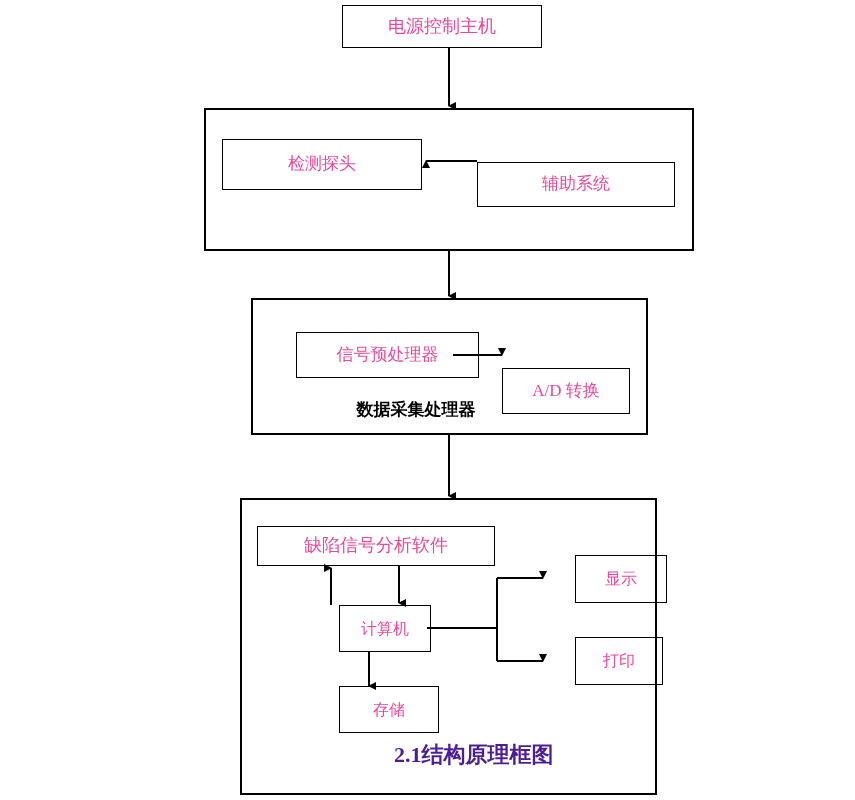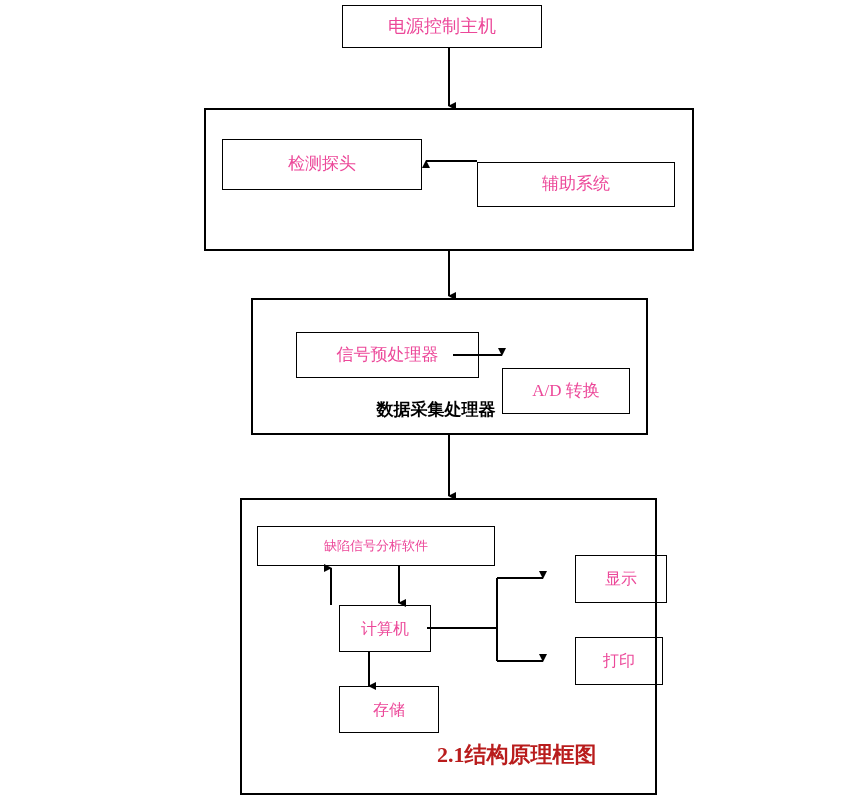--- a/index.html
+++ b/index.html
@@ -35,37 +35,36 @@
   }
   .grouplabel {
     position: absolute;
     color: #000000;
     font-weight: bold;
     text-align: center;
     white-space: nowrap;
   }
   .caption {
     position: absolute;
-    color: #b91c1c;
+    color: #4c1d95;
     font-weight: bold;
     white-space: nowrap;
-    margin-left: 43px;
   }
   svg.lines {
     position: absolute;
     left: 0;
     top: 0;
     width: 855px;
     height: 800px;
     pointer-events: none;
   }
   .t-18 { font-size: 18px; }
   .t-17 { font-size: 17px; }
   .t-16 { font-size: 16px; margin-left: 28px; }
-  .t-13 { font-size: 13px; }
+  .t-13 { font-size: 18px; }
   .t-22 { font-size: 22px; }
 </style>
 </head>
 <body>
 
 <div id="canvas">
 
   <svg class="lines" viewBox="0 0 855 800">
     <defs>
       <marker id="arrow-down" markerWidth="10" markerHeight="10" refX="5" refY="8" orient="auto" markerUnits="userSpaceOnUse">
@@ -134,21 +133,21 @@
     <span>辅助系统</span>
   </div>
 
   <div class="group" style="left:251px; top:298px; width:397px; height:137px;"></div>
   <div class="box t-17" style="left:270px; top:332px; width:183px; height:46px;margin-left:26px;">
     <span>信号预处理器</span>
   </div>
   <div class="box t-17" style="left:502px; top:332px; width:128px; height:46px;margin-top:36px;">
     <span>A/D 转换</span>
   </div>
-  <div class="grouplabel t-17" style="left:251px; top:398px; width:330px;padding-left:20px;">数据采集处理器</div>
+  <div class="grouplabel t-17" style="left:251px; top:398px; width:330px;">数据采集处理器</div>
 
   <div class="group" style="left:240px; top:498px; width:417px; height:297px;"></div>
   <div class="box t-13" style="left:257px; top:526px; width:238px; height:40px;">
     <span>缺陷信号分析软件</span>
   </div>
   <div class="box t-16" style="left:311px; top:605px; width:92px; height:47px;">
     <span>计算机</span>
   </div>
   <div class="box t-16" style="left:311px; top:686px; width:100px; height:47px;">
     <span>存储</span>

